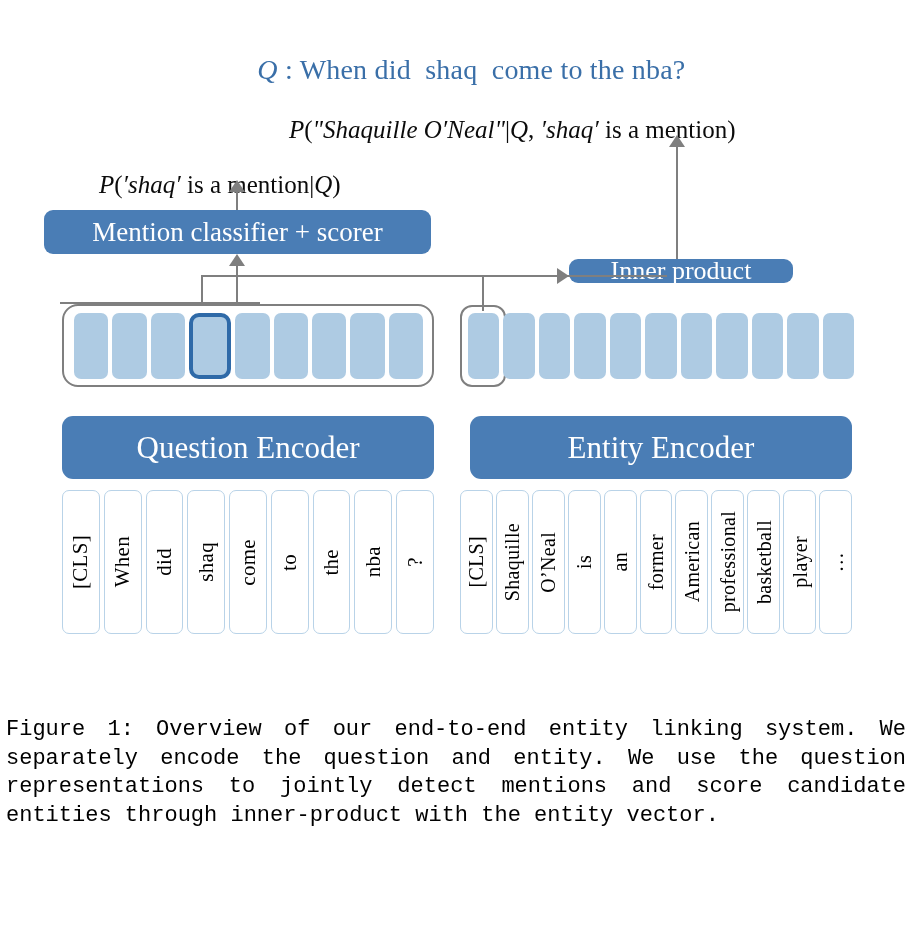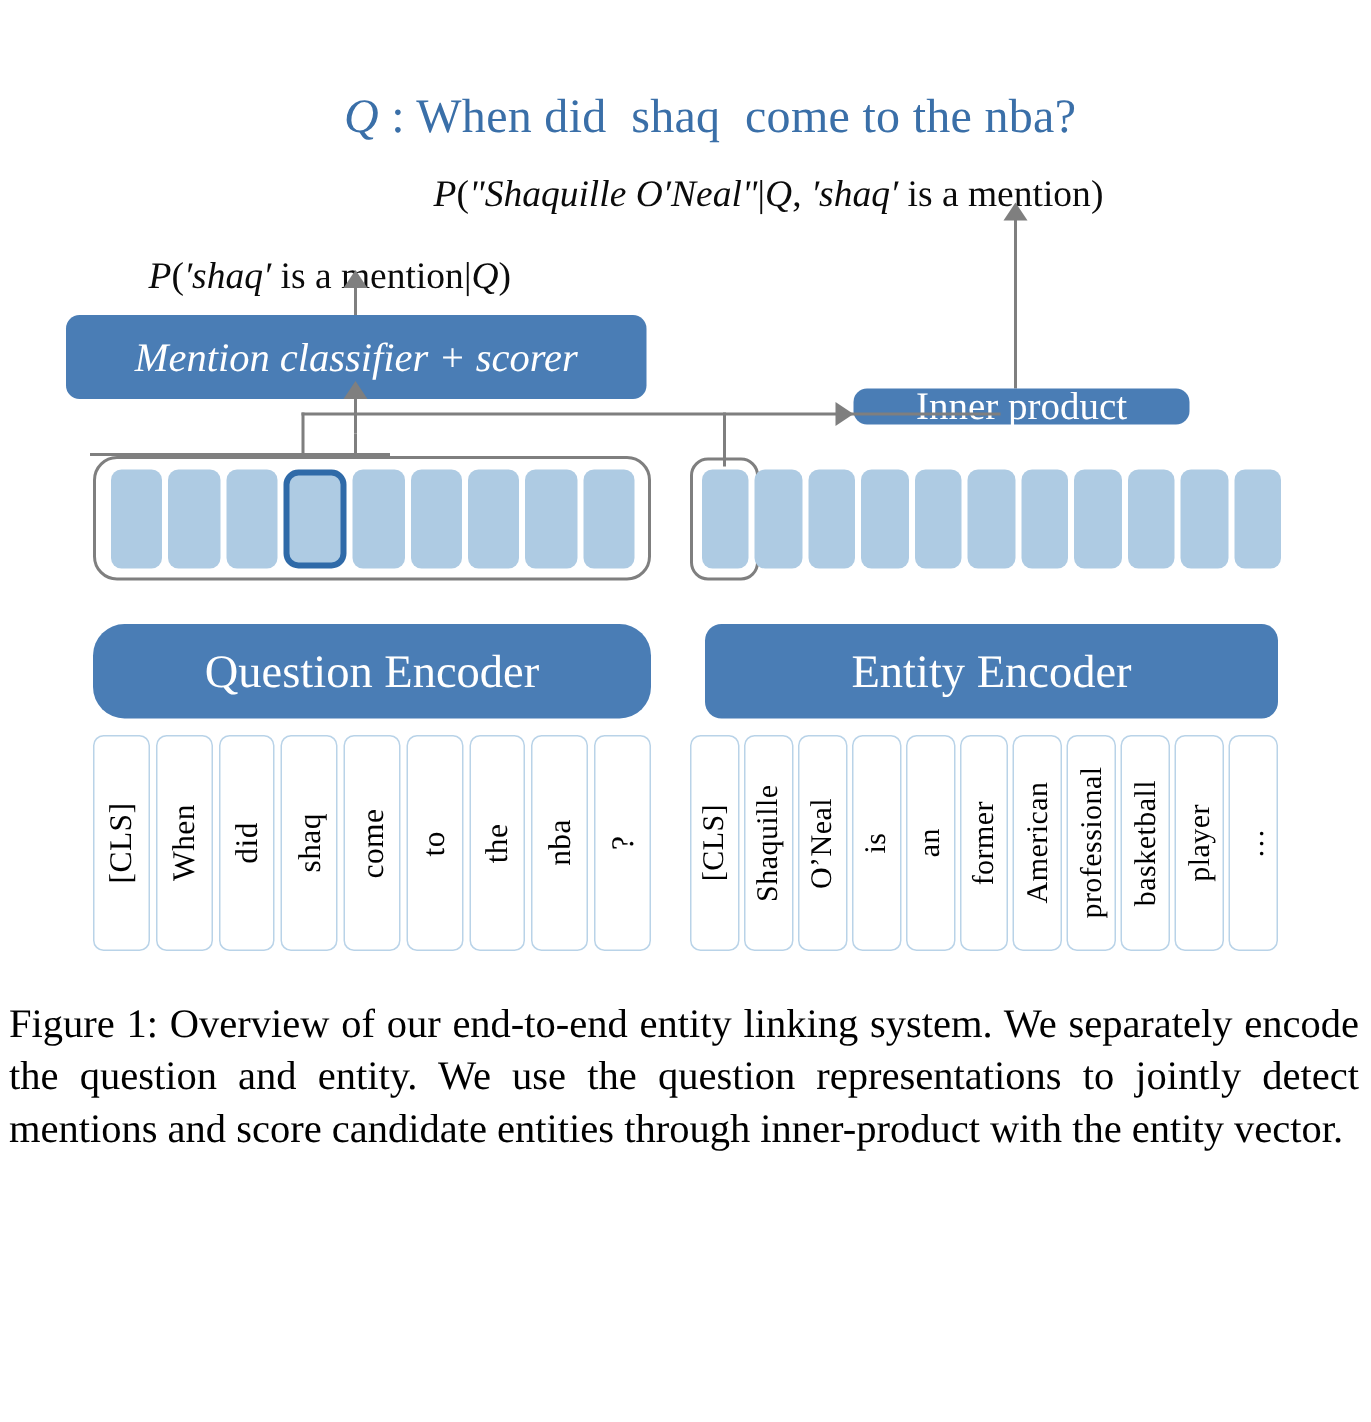--- a/index.html
+++ b/index.html
@@ -16,21 +16,21 @@
     font-family: "Liberation Serif", "DejaVu Serif", serif;
   }
 
   
   .question-line {
     position: absolute;
     left: 0;
     top: 22px;
     width: 914px;
     text-align: center;
-    font-size: 32px;
+    font-size: 28px;
     color: #3a6fa8;
     letter-spacing: 0.2px;
     white-space: pre;
   }
   .question-line .qvar {
     font-style: italic;
   }
 
   
   .formula {
@@ -56,38 +56,37 @@
     align-items: center;
     justify-content: center;
     text-align: center;
     line-height: 1;
     box-sizing: border-box;
   }
   #mention-classifier-box {
     left: 44px;
     top: 210px;
     width: 387px;
-    height: 56px;
+    height: 44px;
     font-size: 27px;
-    font-style: italic;
   }
   #inner-product-box {
     left: 569px;
     top: 259px;
     width: 224px;
     height: 24px;
     font-size: 26px;
   }
   #question-encoder-box {
     left: 62px;
     top: 416px;
     width: 372px;
     height: 63px;
     font-size: 31px;
-    border-radius: 21px;
+    border-radius: 11px;
   }
   #entity-encoder-box {
     left: 470px;
     top: 416px;
     width: 382px;
     height: 63px;
     font-size: 31px;
     border-radius: 11px;
     text-align: center;
   }
@@ -217,28 +216,28 @@
     letter-spacing: 0.3px;
   }
   #entity-token-row .token-label {
     font-size: 20px;
   }
 
   
   #caption {
     position: absolute;
     left: 6px;
-    top: 665px;
+    top: 716px;
     width: 900px;
-    font-size: 27px;
+    font-size: 22px;
     line-height: 1.30;
     color: #000000;
     text-align: justify;
     text-justify: inter-word;
-    font-family: Liberation Serif, serif;
+    font-family: Liberation Mono, monospace;
   }
 </style>
 </head>
 <body>
 
 <div id="page">
 
   <div class="question-line">
     <span class="qvar">Q</span><span> : </span><span>When did  shaq  come to the nba?</span>
   </div>

